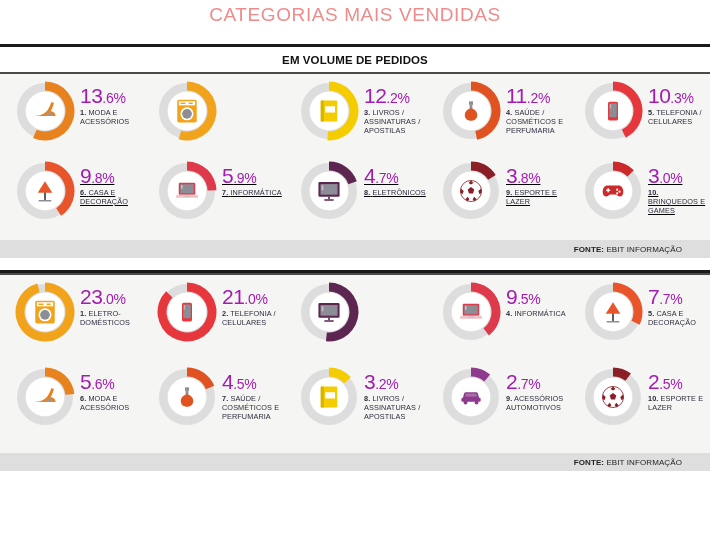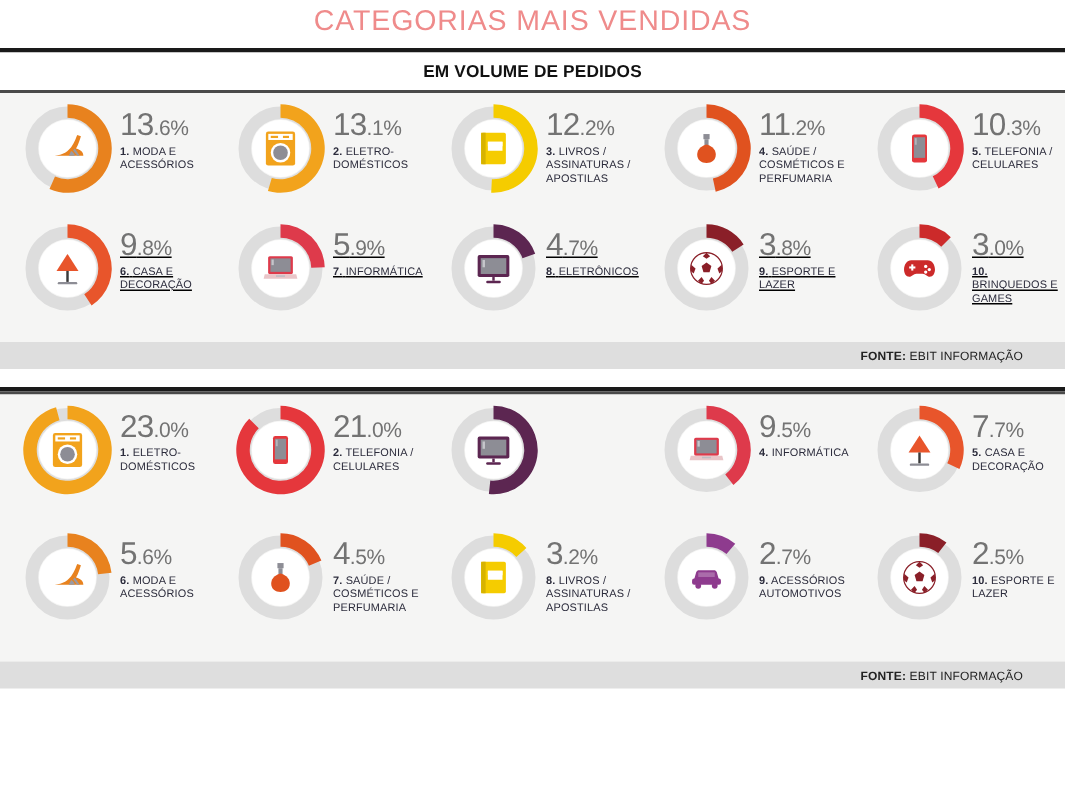--- a/index.html
+++ b/index.html
@@ -12,21 +12,21 @@
   #page { position: relative; width: 710px; height: 535px; background: #ffffff; }
 
   
   .main-title {
     text-align: center;
     color: #ef8b8b;
     font-size: 19px;
     font-weight: 400;
     letter-spacing: 0.6px;
     padding-top: 2px;
-    height: 32px;
+    height: 44px;
     line-height: 26px;
     font-family: "Liberation Sans", sans-serif;
   }
 
   
   .section { width: 710px; }
   .rule-top { height: 3px; background: #1a1a1a; width: 100%; }
   .rule-thin { height: 2px; background: #4a4a4a; width: 100%; }
   .section-header {
     background: #ffffff;
@@ -87,21 +87,21 @@
     display: flex; align-items: center; justify-content: center;
   }
   .donut-icon svg { display: block; }
 
   .label-block {
     padding-left: 4px;
     padding-top: 6px;
     min-width: 54px;
   }
   .pct {
-    color: #737373;
+    color: #a21caf;
     white-space: nowrap;
     line-height: 0.95;
     font-family: "Liberation Sans", sans-serif;
     font-weight: 300;
   }
   .pct .int { font-size: 21px; letter-spacing: -0.5px; }
   .pct .dec { font-size: 14px; letter-spacing: -0.3px; }
   .cat {
     margin-top: 2px;
     font-size: 7.3px;
@@ -168,24 +168,20 @@
                   <svg viewBox="0 0 32 32" width="26" height="28">
         <rect x="4" y="2" width="24" height="28" rx="2" fill="#F2A31C"></rect>
         <rect x="6" y="4" width="20" height="5" fill="#ffffff"></rect>
         <rect x="8" y="5.6" width="6" height="1.8" fill="#F2A31C"></rect>
         <rect x="18" y="5.6" width="5" height="1.8" fill="#F2A31C"></rect>
         <circle cx="16" cy="19.5" r="8" fill="#ffffff"></circle>
         <circle cx="16" cy="19.5" r="6" fill="#8d8d95"></circle>
       </svg>
                 </div>
       </div>
-      <div class="label-block">
-        <div class="pct"><span class="int">13</span><span class="dec">.1%</span></div>
-        <div class="cat"><b>2.</b> <span>ELETRO-DOMÉSTICOS</span></div>
-      </div>
     </div>
   </div>
           <div class="cell">
     <div class="item">
       <div class="donut-wrap">
         <svg width="62" height="62" viewBox="0 0 62 62">
     <circle cx="31" cy="31" r="23.75" fill="none" stroke="#dddddd" stroke-width="8.5"></circle>
     <circle cx="31" cy="31" r="19" fill="#ffffff"></circle>
     <path d="M31.000000000000004,1.5 A29.5,29.5 0 1 1 29.456089290833162,60.45957127525993 L29.927112897019654,51.47190546246877 A20.5,20.5 0 1 0 31,10.5 Z" fill="#F5CC00"></path>
   </svg>

